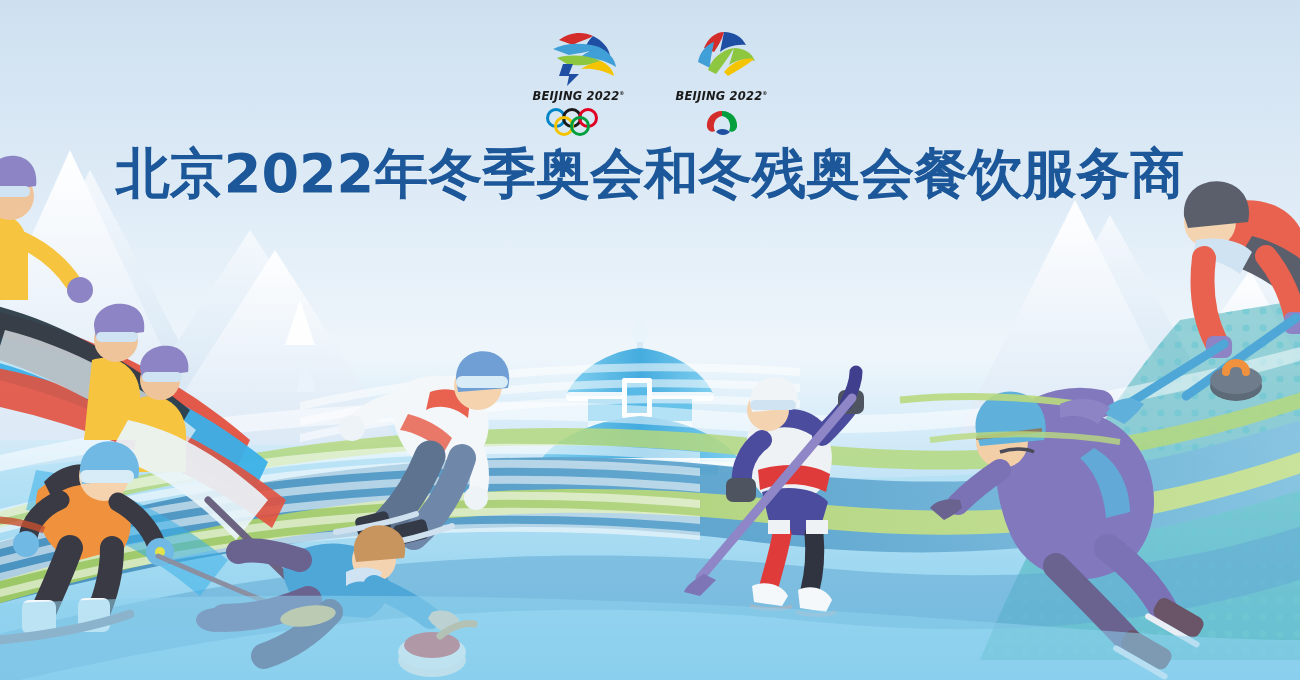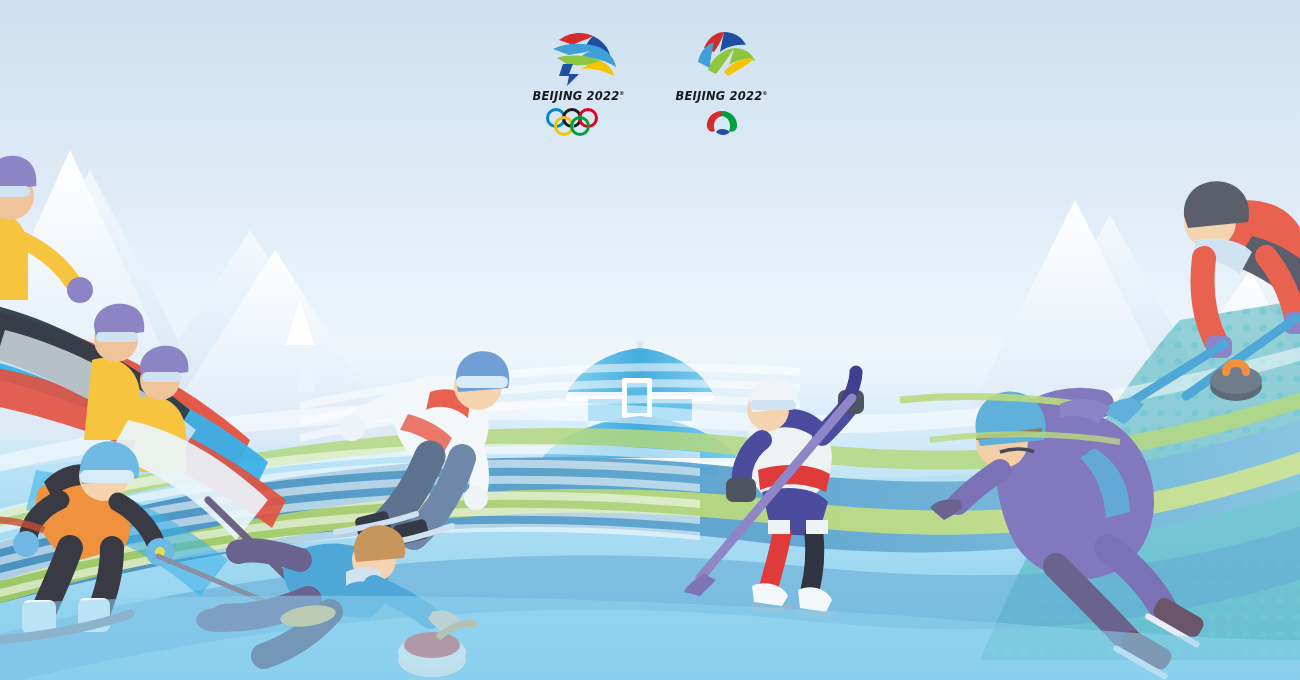--- a/index.html
+++ b/index.html
@@ -431,14 +431,15 @@
         <span>BEIJING 2022</span><sup>®</sup>
       </div>
       <svg class="logo-sym" width="56" height="30" viewBox="0 0 56 30">
         <path d="M28 4 C 18 4 12 12 13 20 C 14 24 18 26 21 24 C 18 18 21 10 28 9 Z" fill="#d42b2b"></path>
         <path d="M28 4 C 38 4 44 12 43 20 C 42 24 38 26 35 24 C 38 18 35 10 28 9 Z" fill="#009f3d"></path>
         <path d="M22 25 C 26 29 32 29 36 25 C 33 22 28 21 24 23 Z" fill="#1e4fa3"></path>
       </svg>
     </div>
   </div>
 
+  <div id="title">北京2022年冬季奥会和冬残奥会餐饮服务商</div>
 
 </div>
 
 </body></html>

